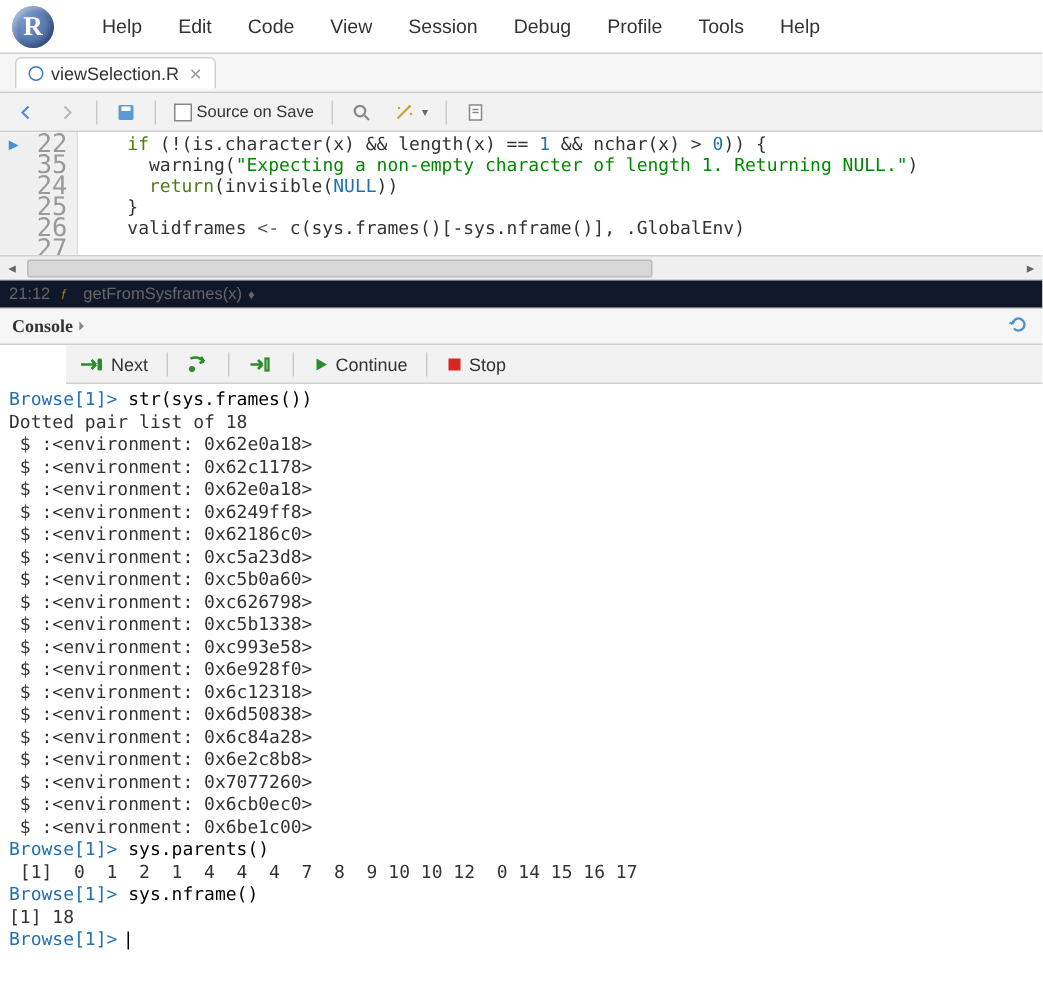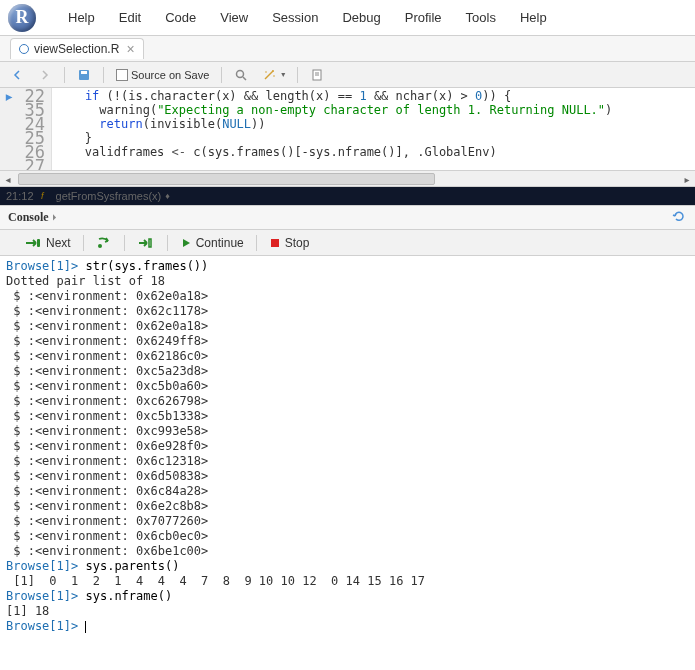--- a/index.html
+++ b/index.html
@@ -129,21 +129,21 @@
     }
     .code {
       font-family: "Lucida Console", Consolas, monospace;
       font-size: 12px;
       line-height: 14px;
       padding: 1px 4px;
       white-space: pre;
       flex: 1;
       overflow-x: hidden;
     }
-    .kw { color: #1d4ed8; }
+    .kw { color: #4d7c0f; }
     .str { color: #008800; }
     .num { color: #1f6fb2; }
     .op { color: #555; }
     .h-scroll {
       height: 16px;
       background: #f0f0f0;
       border-top: 1px solid #d0d0d0;
       position: relative;
     }
     .h-thumb {
@@ -202,24 +202,25 @@
     }
     .console-header-right {
       margin-left: auto;
       color: #4a90d9;
       cursor: pointer;
     }
     .console-toolbar {
       display: flex;
       align-items: center;
       height: 26px;
-      padding: 0 20px;
+      padding: 0 4px;
       gap: 6px;
       border-bottom: 1px solid #d0d0d0;
       background: #f2f2f2;
+      margin-left: 44px;
     }
     .ctb-btn {
       display: flex;
       align-items: center;
       gap: 4px;
       padding: 2px 4px;
       cursor: pointer;
       font-size: 12px;
       color: #333;
     }

